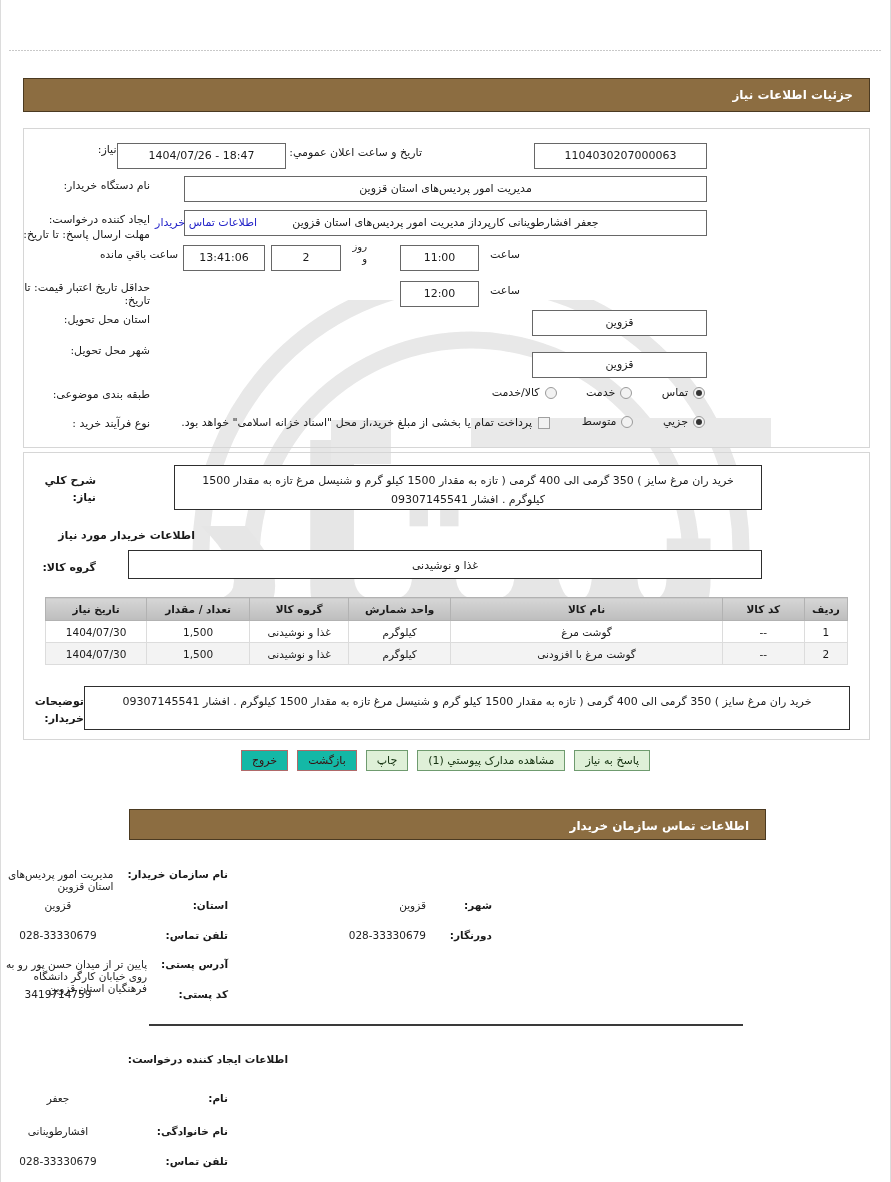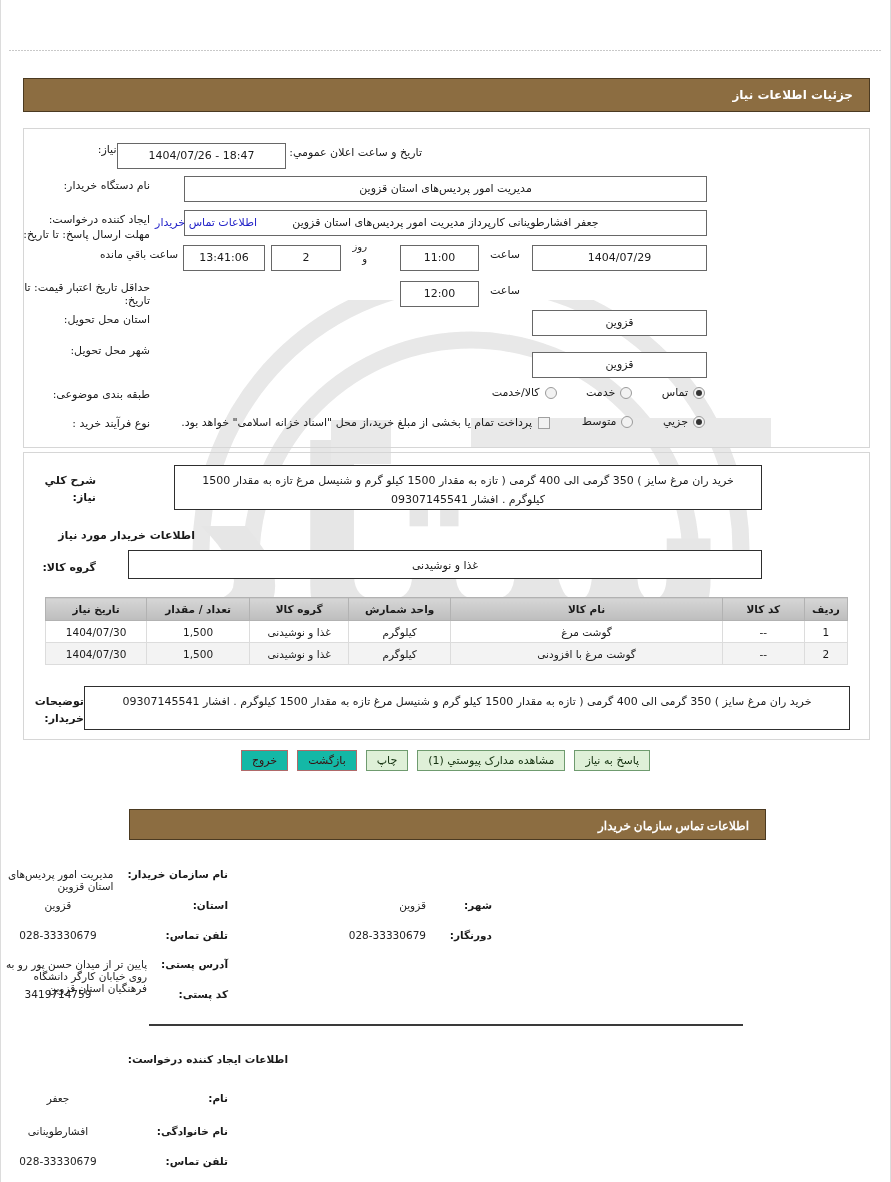--- a/index.html
+++ b/index.html
@@ -70,21 +70,20 @@
     text-align: right;
     box-sizing: border-box;
   }
   #bar-main {
     position: absolute; left: 22px; top: 78px; width: 847px; height: 34px;
     z-index: 3;
   }
   #bar-contact {
     position: absolute; left: 128px; top: 809px; width: 637px; height: 31px;
     z-index: 3;
-    font-family: Liberation Serif, serif;
   }
 
   
   .panel {
     position: absolute;
     border: 1px solid #d6d6d6;
     background: transparent;
     box-sizing: border-box;
     z-index: 2;
   }
@@ -267,41 +266,41 @@
 
   <div class="top-rule"></div>
 
   <div id="bar-main" class="section-bar">جزئیات اطلاعات نیاز</div>
 
   <div id="panel-top" class="panel"></div>
 
   <div class="frow" style="top:143px; right:740px;">
     <span class="flabel">شماره نیاز:</span>
   </div>
+  <div class="fbox ltr" style="position:absolute; top:143px; right:183px; width:173px; z-index:4;">1104030207000063</div>
 
   <div class="frow" style="top:146px; right:468px;">
     <span class="flabel">تاریخ و ساعت اعلان عمومي:</span>
   </div>
   <div class="fbox ltr" style="position:absolute; top:143px; right:604px; width:169px; z-index:4;">1404/07/26 - 18:47</div>
 
   <div class="frow" style="top:179px; right:740px;">
     <span class="flabel">نام دستگاه خریدار:</span>
   </div>
   <div class="fbox" style="position:absolute; top:176px; right:183px; width:523px; z-index:4;">مدیریت امور پردیس‌های استان قزوین</div>
 
   <div class="frow" style="top:213px; right:740px;">
     <span class="flabel">ایجاد کننده درخواست:</span>
   </div>
   <div class="fbox" style="position:absolute; top:210px; right:183px; width:523px; z-index:4;">جعفر افشارطوینانی کارپرداز مدیریت امور پردیس‌های استان قزوین</div>
   <a class="linkish" style="position:absolute; top:216px; right:633px; z-index:5;">اطلاعات تماس خریدار</a>
 
   <div class="frow" style="top:228px; right:740px; max-width:130px; white-space:normal;">
     <span class="flabel">مهلت ارسال پاسخ: تا تاریخ:</span>
   </div>
-  <div class="fbox ltr" style="position:absolute; top:245px; right:183px; width:175px; z-index:4;">1404/07/29</div>
   <span class="mini-label" style="position:absolute; top:248px; right:363px; z-index:4;">ساعت</span>
   <div class="fbox ltr" style="position:absolute; top:245px; right:411px; width:79px; z-index:4;">11:00</div>
 
   <div class="fbox" style="position:absolute; top:245px; right:549px; width:70px; z-index:4;">2</div>
   <span style="position:absolute; top:241px; right:523px; z-index:5; font-size:10px; line-height:1.15; text-align:right; width:22px;">روز و</span>
   <div class="fbox ltr" style="position:absolute; top:245px; right:625px; width:82px; z-index:4;">13:41:06</div>
   <span style="position:absolute; top:248px; right:712px; z-index:4; font-size:10.5px;">ساعت باقي مانده</span>
 
   <div class="frow" style="top:281px; right:740px; max-width:140px; white-space:normal;">
     <span class="flabel">حداقل تاریخ اعتبار قیمت: تا تاریخ:</span>

